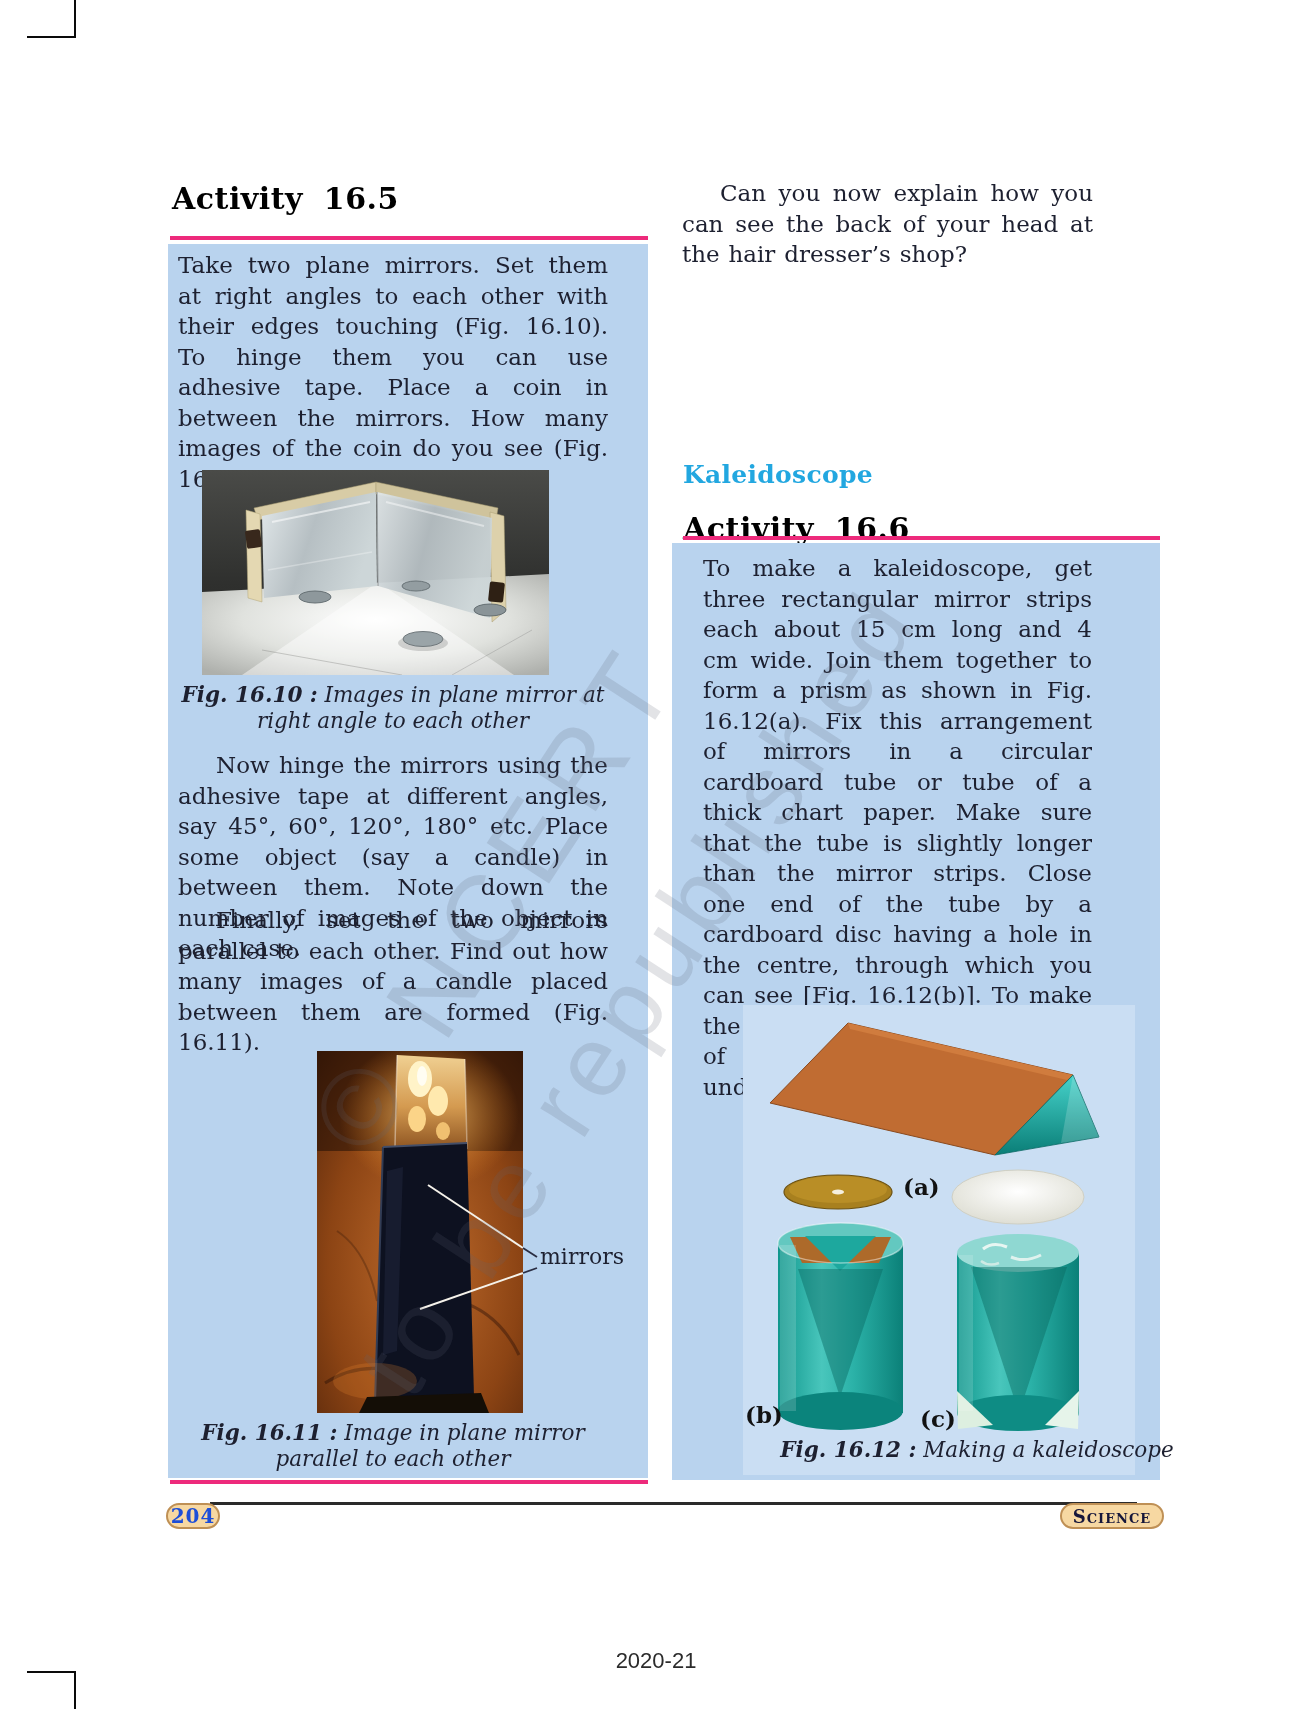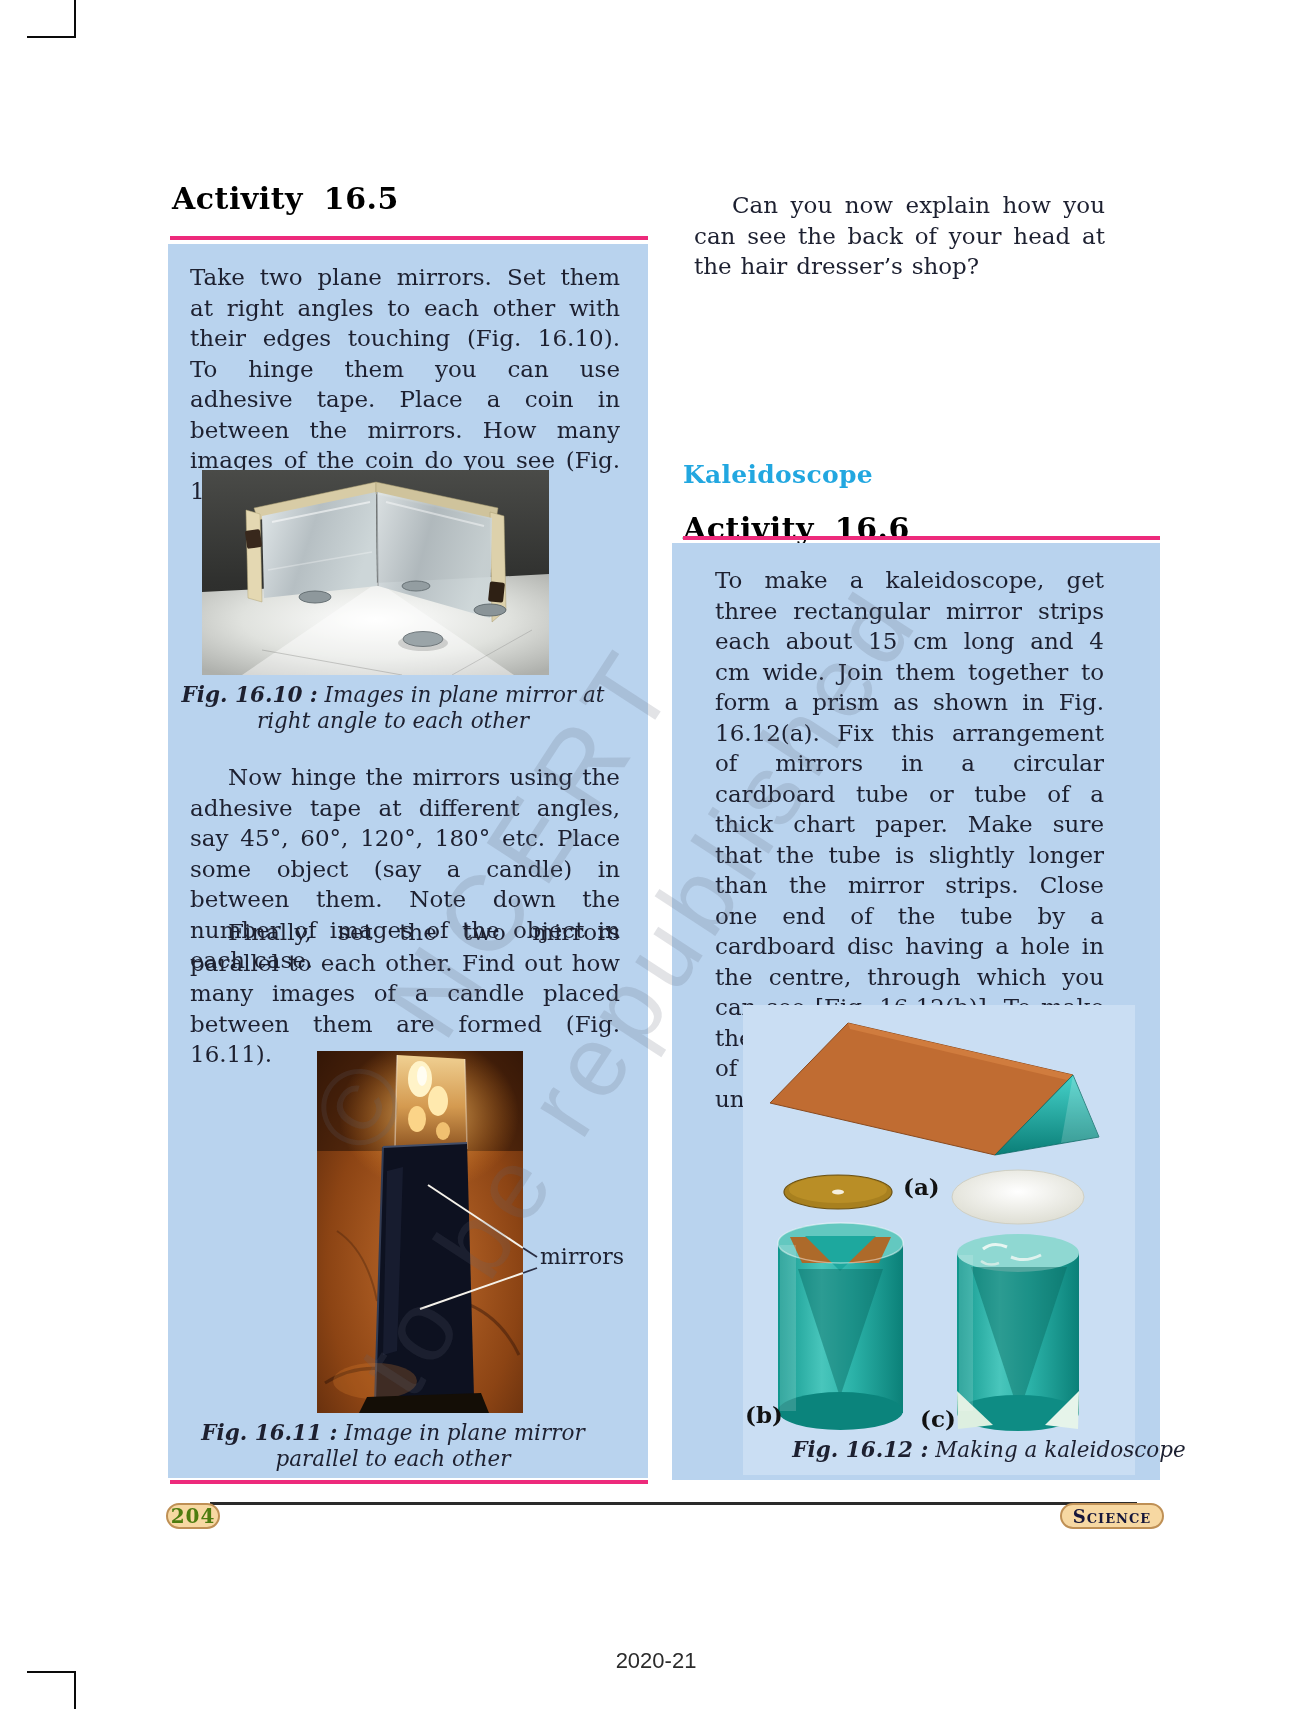--- a/index.html
+++ b/index.html
@@ -9,38 +9,38 @@
 
   
   .cropline{position:absolute;background:#0a0a0a;}
 
   
   .activity-heading{font-weight:bold;font-size:30px;color:#000000;word-spacing:10px;letter-spacing:0.5px;}
   .pink-rule{position:absolute;background:#ed2a7b;height:4px;}
   .section-heading{font-weight:bold;font-size:25px;color:#22a7e0;letter-spacing:0.3px;}
 
   
-  .body-par{font-size:23px;line-height:30.5px;text-align:justify;margin:12px;word-spacing:1.5px;}
+  .body-par{font-size:23px;line-height:30.5px;text-align:justify;margin:0;word-spacing:1.5px;}
   .indent{text-indent:38px;}
 
   
   .blue-box{position:absolute;background:#b9d3ee;}
   .fig-panel{position:absolute;background:#cadef3;}
 
   .caption{font-size:21.5px;line-height:26px;text-align:center;font-style:italic;}
   .caption .cap-label{font-weight:bold;text-align:center;}
 
   .fig-sub-label{font-weight:bold;font-size:23px;color:#121212;font-style:normal;}
 
   .mirrors-label{font-size:22px;color:#1d2030;}
 
   
   .footer-rule{position:absolute;background:#2a2a2a;height:3px;}
   .badge{position:absolute;background:#f7d8a2;border:2px solid #bf9055;border-radius:13px;
-         display:flex;align-items:center;justify-content:center;font-weight:bold;color:#4d7c0f;}
+         display:flex;align-items:center;justify-content:center;font-weight:bold;color:#1d4ed8;}
   .badge-204{font-size:20px;letter-spacing:1px;}
   .badge-science{font-size:18px;font-variant:small-caps;color:#16163a;letter-spacing:1px;}
   .year{font-family:"Liberation Sans", sans-serif;font-size:22px;color:#2b2b2b;}
 
   
   .watermark{position:absolute;left:-20px;top:770px;width:1190px;height:360px;
              transform:rotate(-57deg);text-align:center;pointer-events:none;z-index:40;
              font-family:"Liberation Sans", sans-serif;color:rgba(95,100,115,0.18);}
   .watermark .wm1{font-size:108px;letter-spacing:14px;line-height:170px;}
   .watermark .wm2{font-size:100px;letter-spacing:10px;line-height:170px;}
@@ -237,21 +237,21 @@
           <polygon points="214,386 250,420 215,424" fill="#ddefe0"></polygon>
           <polygon points="336,386 302,420 335,424" fill="#e6f4ea"></polygon>
           <rect x="216" y="250" width="14" height="156" fill="rgba(255,255,255,0.15)"></rect>
         </g>
       </svg>
 
       <div class="abs fig-sub-label" style="left:160px;top:168px;">(a)</div>
       <div class="abs fig-sub-label" style="left:2px;top:396px;">(b)</div>
       <div class="abs fig-sub-label" style="left:177px;top:400px;">(c)</div>
 
-      <div class="abs caption" style="left:0;top:432px;width:468px;padding-left:12px;">
+      <div class="abs caption" style="left:0;top:432px;width:468px;">
         <span class="cap-label">Fig. 16.12 :</span><span> Making a kaleidoscope</span>
       </div>
     </div>
   </div>
 
   <div class="footer-rule" style="left:210px;top:1502px;width:927px;"></div>
   <div class="badge badge-204" style="left:166px;top:1503px;width:50px;height:22px;">204</div>
   <div class="badge badge-science" style="left:1060px;top:1503px;width:100px;height:22px;text-align:right;">Science</div>
   <div class="abs year" style="left:576px;top:1648px;width:160px;text-align:center;">2020-21</div>
 

